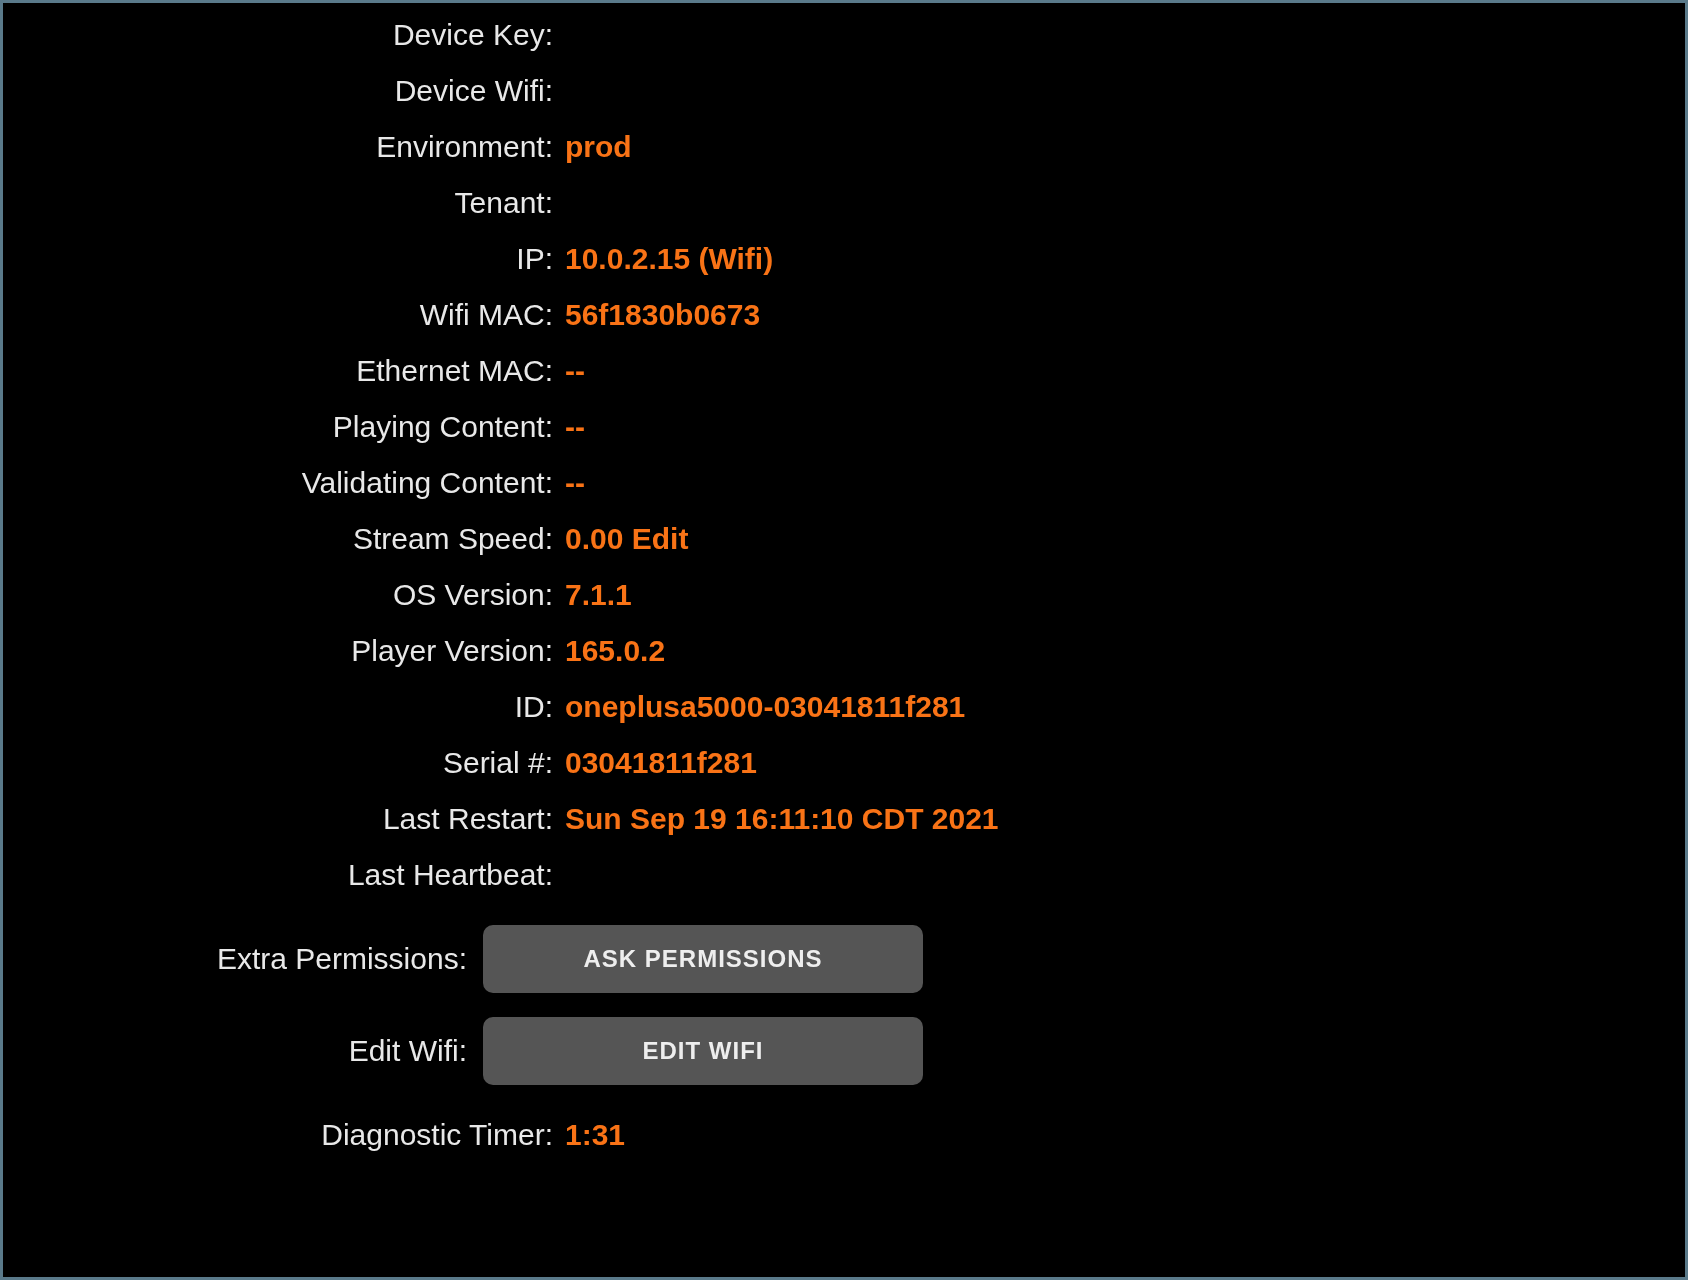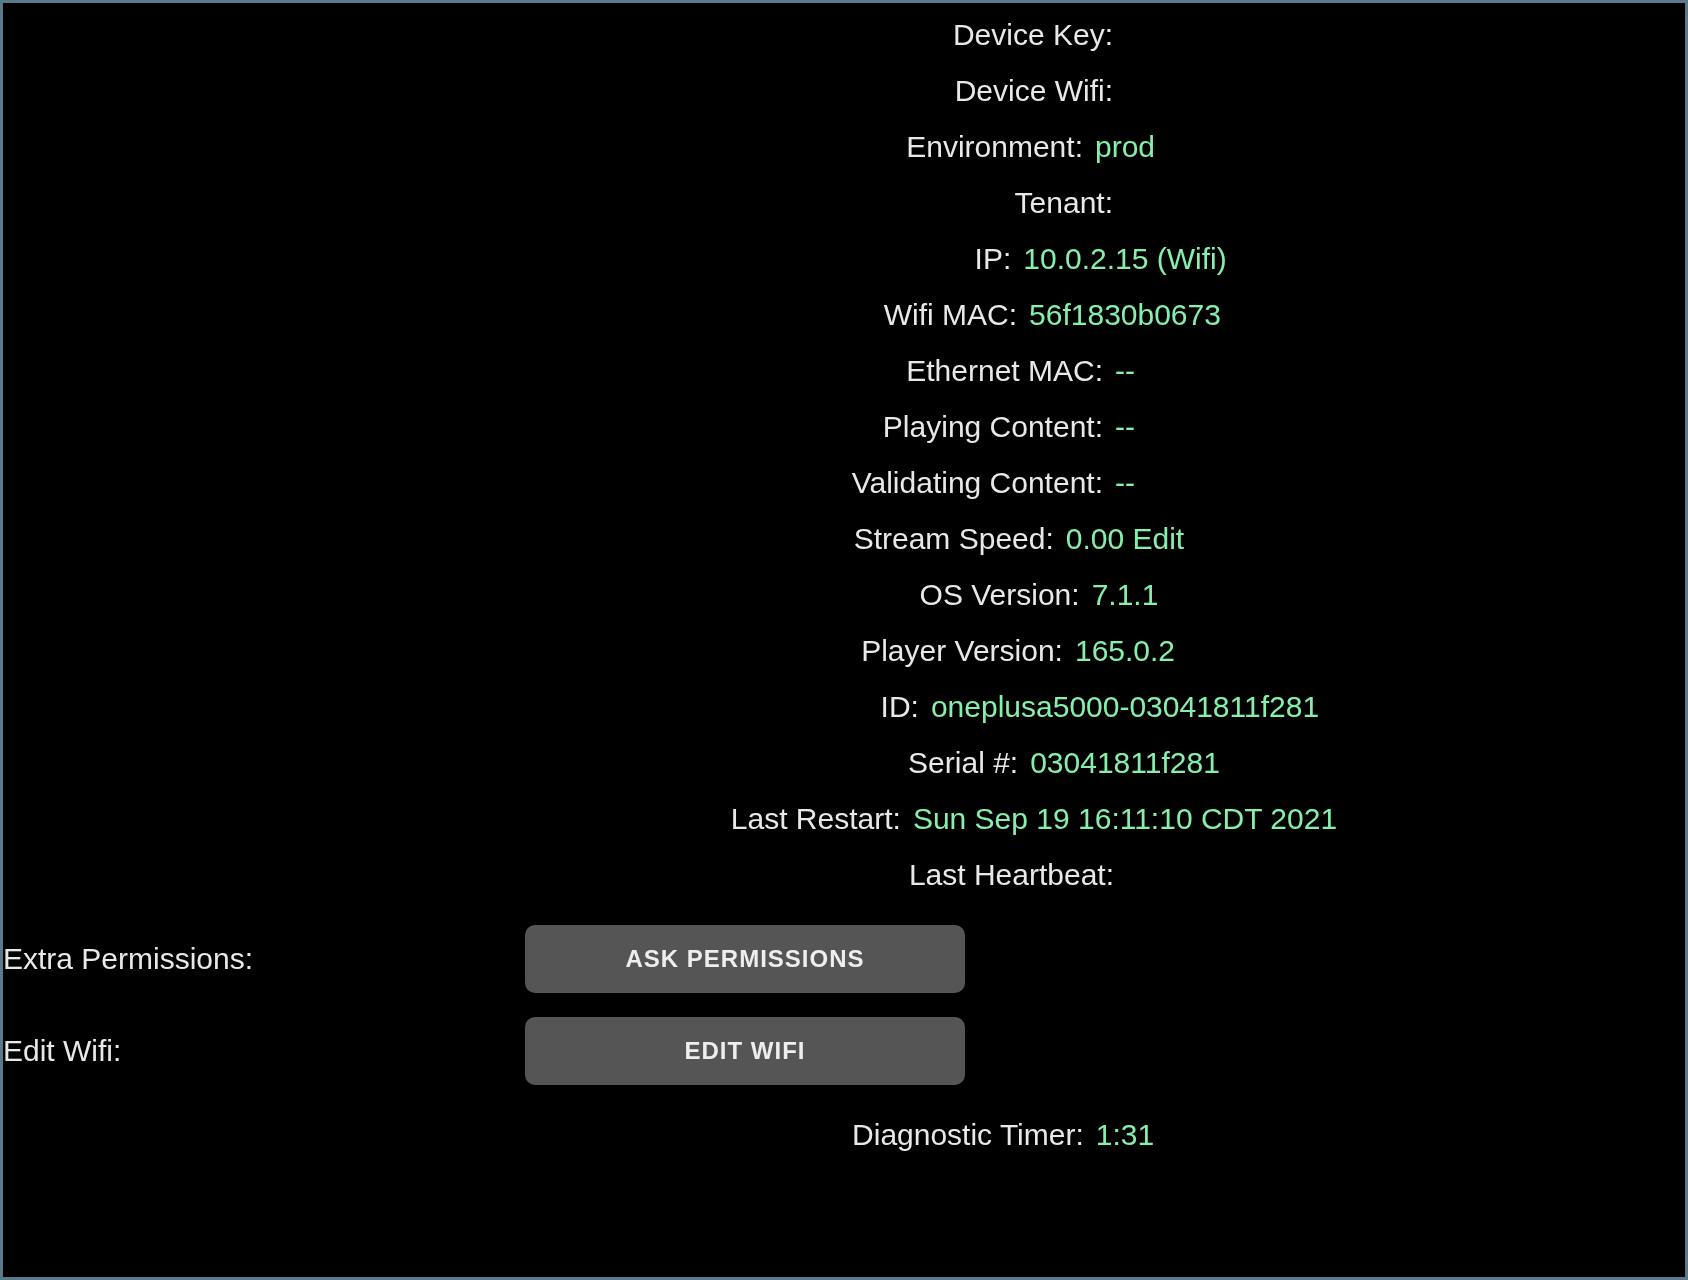--- a/index.html
+++ b/index.html
@@ -17,45 +17,45 @@
       overflow: hidden;
     }
     .container {
       padding-top: 4px;
     }
     .row {
       display: flex;
       align-items: center;
       min-height: 56px;
       font-size: 30px;
-      justify-content: center;
     }
     .label {
       width: 560px;
       text-align: right;
       color: #e8e8e8;
       padding-right: 10px;
       font-weight: 400;
     }
     .value {
-      color: #86efac;
+      color: #f97316;
       text-align: left;
       padding-left: 2px;
-      font-weight: 400;
+      font-weight: 700;
     }
     .button-row {
       display: flex;
       align-items: center;
       min-height: 72px;
       font-size: 30px;
       margin-top: 20px;
       margin-bottom: 20px;
     }
     .button-label {
-      width: 522px;
+      width: 480px;
+      text-align: right;
       color: #e8e8e8;
       padding-right: 16px;
       font-weight: 400;
     }
     .button {
       background-color: #555555;
       color: #eeeeee;
       border: none;
       padding: 20px 0;
       width: 440px;

